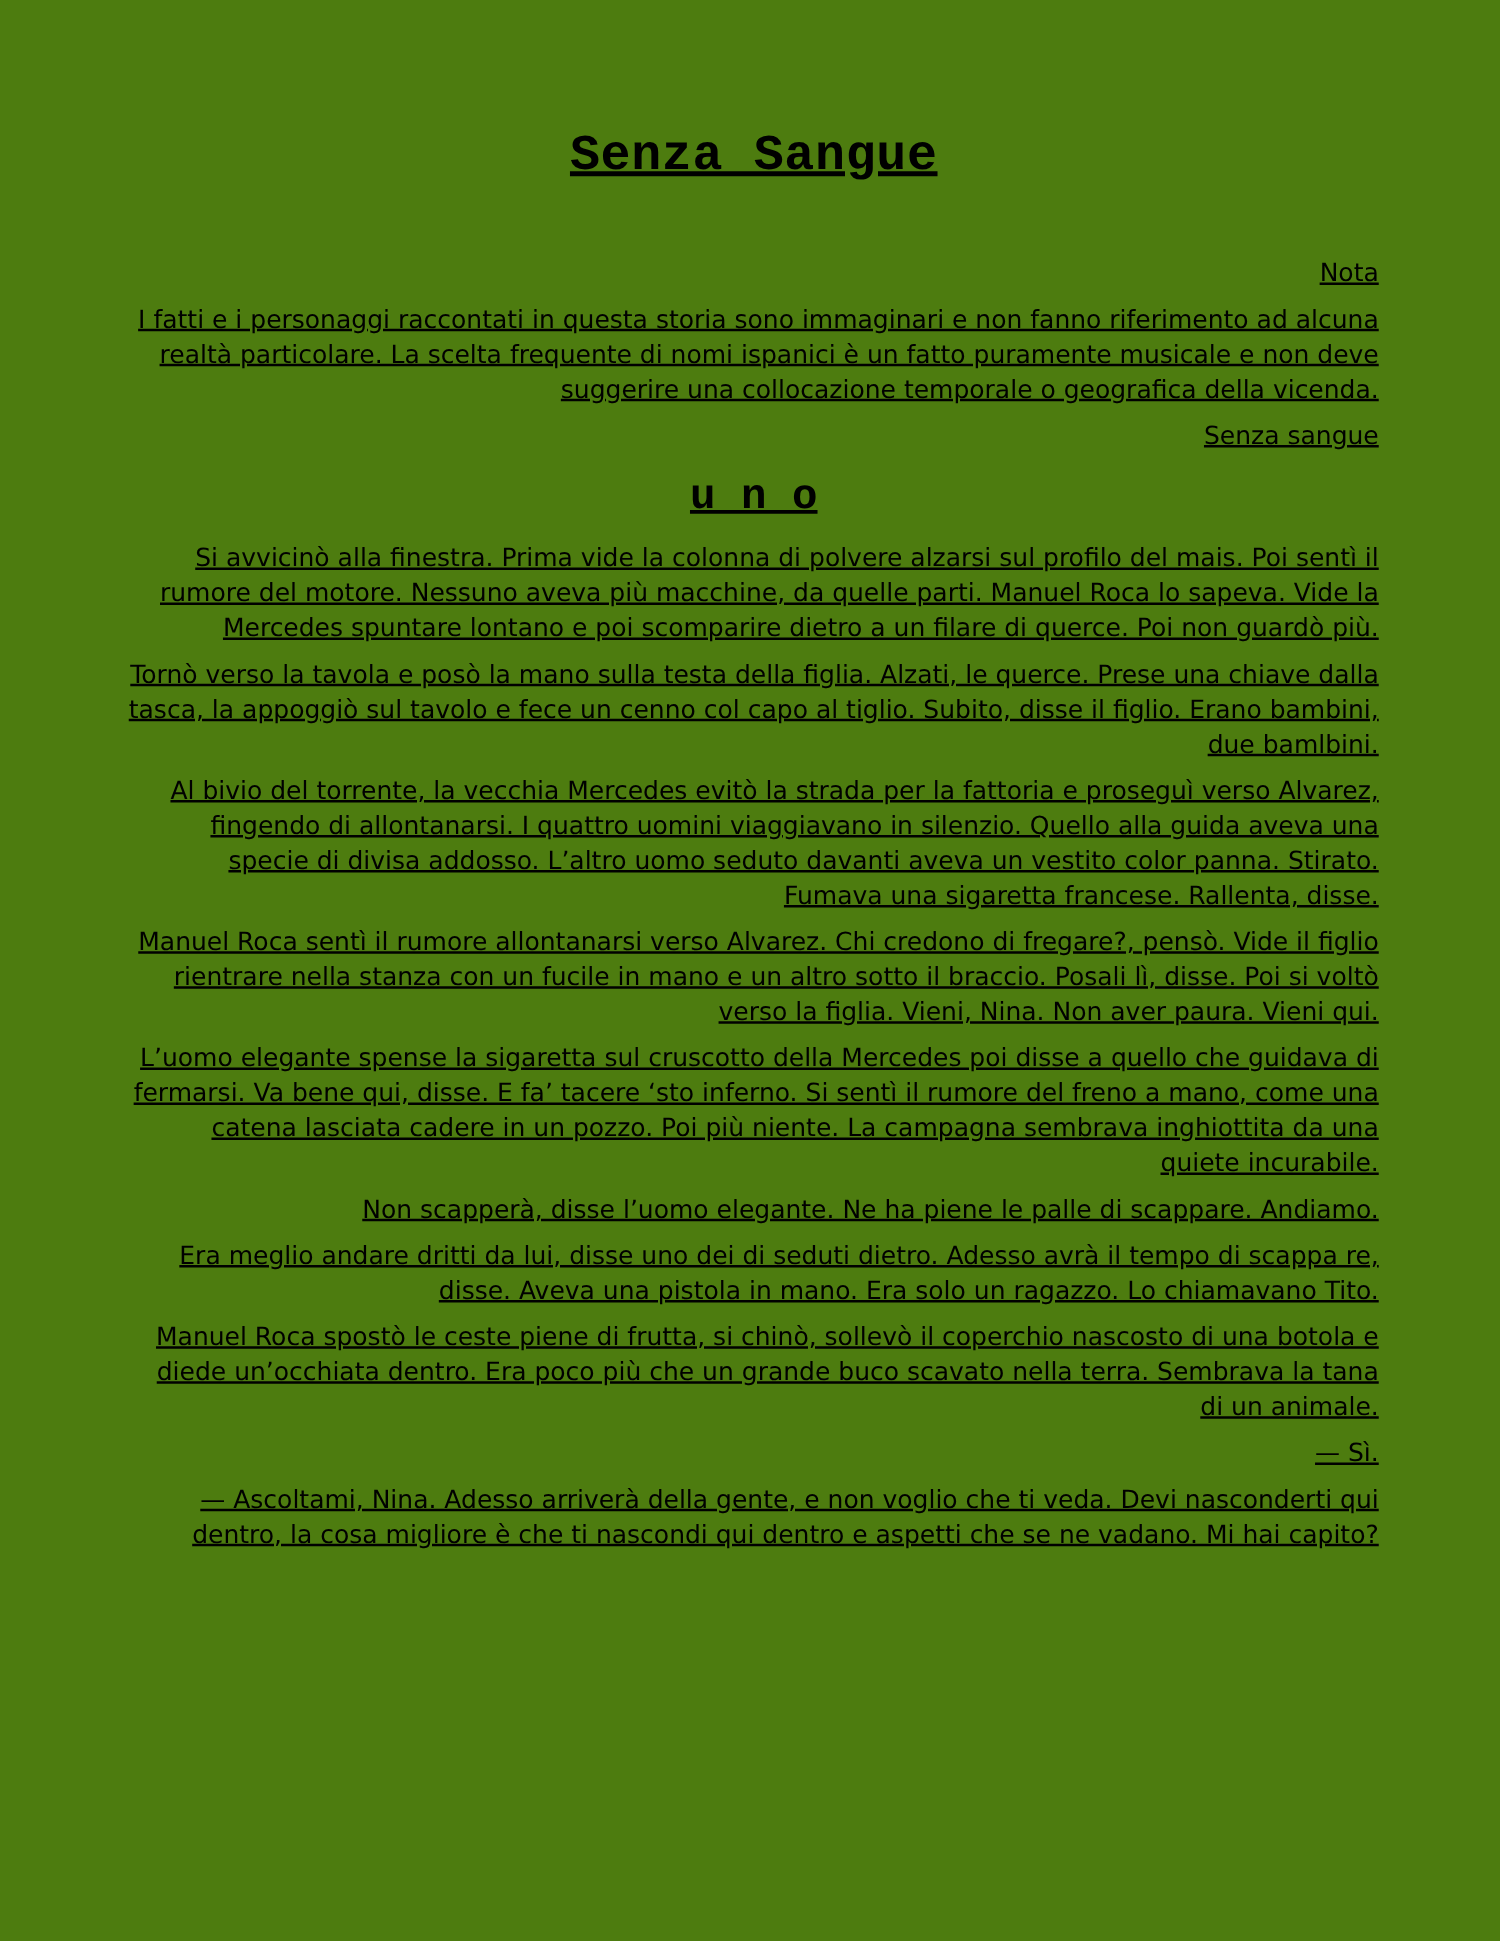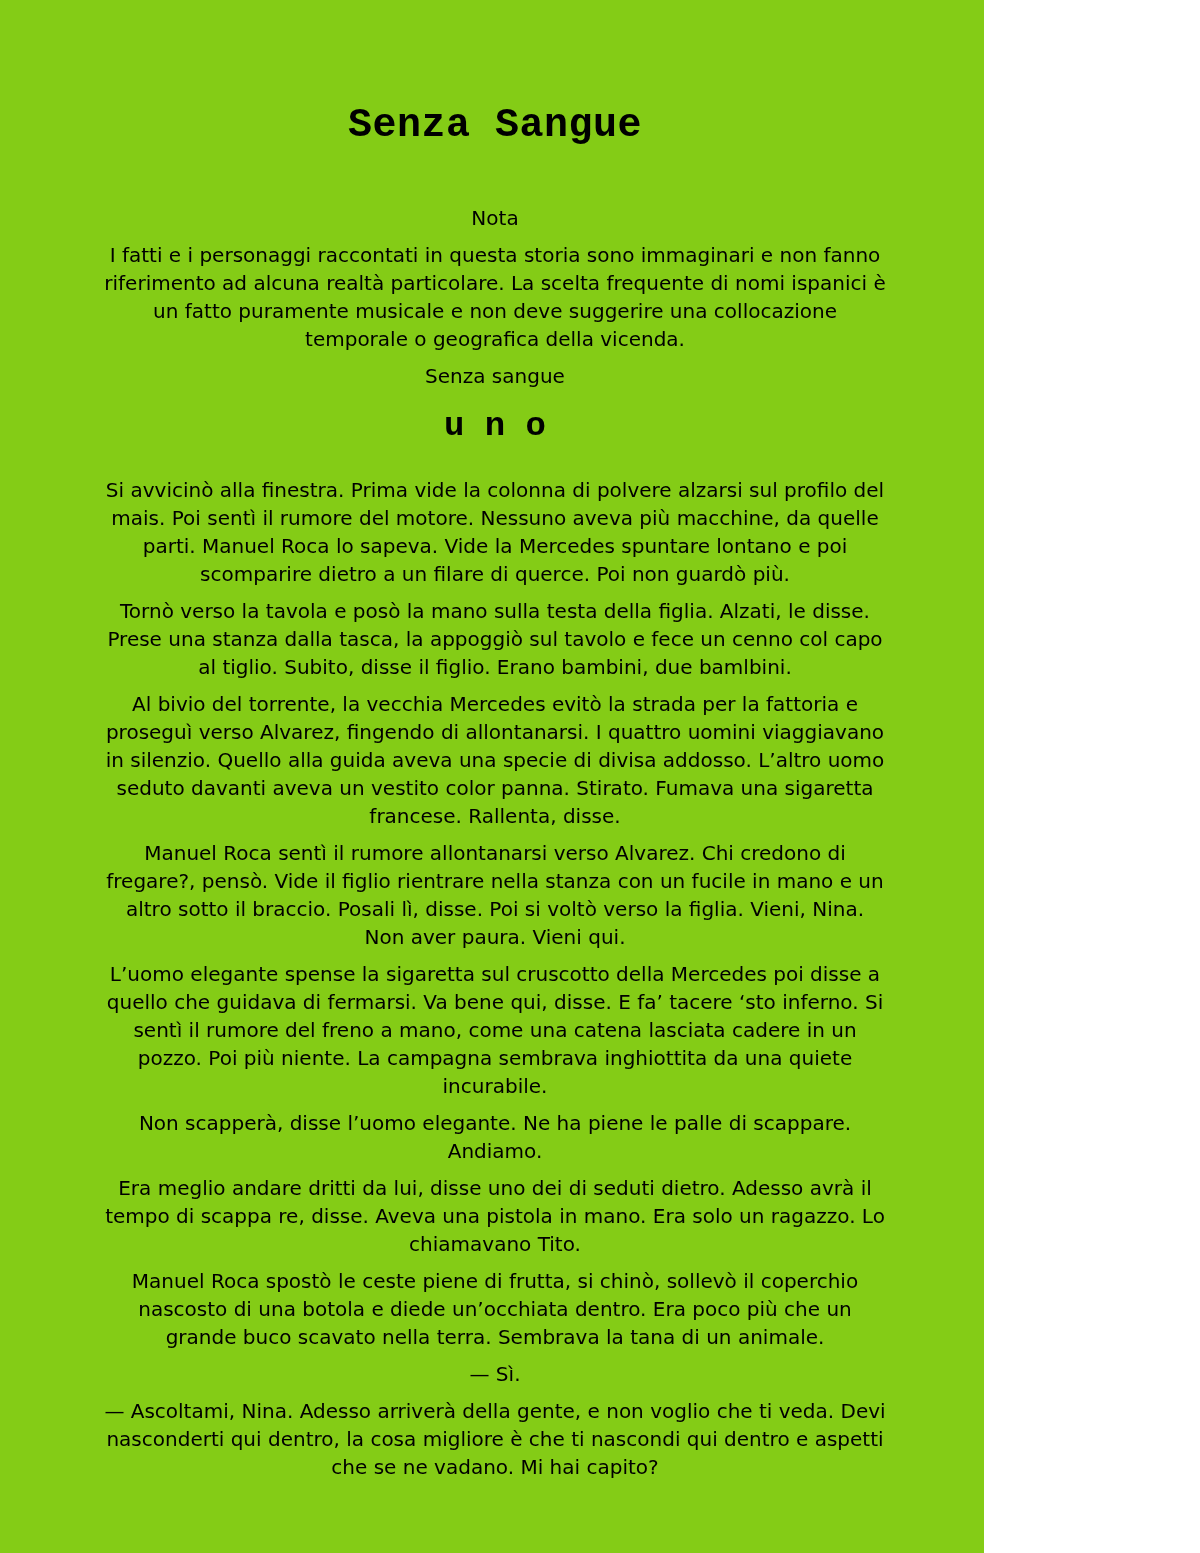--- a/index.html
+++ b/index.html
@@ -7,70 +7,71 @@
     padding: 0;
     background: #ffffff;
   }
   body {
     width: 1200px;
     height: 1553px;
     overflow: hidden;
   }
   .page {
     box-sizing: border-box;
-    width: 984px;
+    width: 1200px;
     height: 1553px;
     padding: 102px 97px 0 103px;
-    background: #84cc16;
+    background: #4d7c0f;
     color: #000000;
     font-family: "DejaVu Sans", "Liberation Sans", sans-serif;
     font-size: 20px;
     line-height: 28px;
+    text-decoration: underline;
   }
   .doc-title {
     font-family: "Liberation Mono", "DejaVu Sans Mono", monospace;
     font-weight: 700;
     font-size: 40px;
     line-height: 48px;
     text-align: center;
     margin: 0 0 54px 0;
     letter-spacing: 0.5px;
     white-space: pre;
   }
   .chapter-heading {
     font-family: "Liberation Mono", "DejaVu Sans Mono", monospace;
     font-weight: 700;
     font-size: 34px;
     line-height: 44px;
     text-align: center;
-    margin: 14px 0 28px 0;
+    margin: 14px 0 12px 0;
     white-space: pre;
   }
   .para {
     margin: 0 0 9px 0;
-    text-align: center;
+    text-align: right;
   }
 </style>
 </head>
 <body>
 
 <div class="page">
 
   <h1 class="doc-title">Senza Sangue</h1>
 
   <p class="para">Nota</p>
 
   <p class="para">I fatti e i personaggi raccontati in questa storia sono immaginari e non fanno riferimento ad alcuna realtà particolare. La scelta frequente di nomi ispanici è un fatto puramente musicale e non deve suggerire una collocazione temporale o geografica della vicenda.</p>
 
   <p class="para">Senza sangue</p>
 
   <h2 class="chapter-heading">u n o</h2>
 
   <p class="para">Si avvicinò alla finestra. Prima vide la colonna di polvere alzarsi sul profilo del mais. Poi sentì il rumore del motore. Nessuno aveva più macchine, da quelle parti. Manuel Roca lo sapeva. Vide la Mercedes spuntare lontano e poi scomparire dietro a un filare di querce. Poi non guardò più.</p>
-  <p class="para">Tornò verso la tavola e posò la mano sulla testa della figlia. Alzati, le disse. Prese una stanza dalla tasca, la appoggiò sul tavolo e fece un cenno col capo al tiglio. Subito, disse il figlio. Erano bambini, due bamlbini.</p>
+  <p class="para">Tornò verso la tavola e posò la mano sulla testa della figlia. Alzati, le querce. Prese una chiave dalla tasca, la appoggiò sul tavolo e fece un cenno col capo al tiglio. Subito, disse il figlio. Erano bambini, due bamlbini.</p>
   <p class="para">Al bivio del torrente, la vecchia Mercedes evitò la strada per la fattoria e proseguì verso Alvarez, fingendo di allontanarsi. I quattro uomini viaggiavano in silenzio. Quello alla guida aveva una specie di divisa addosso. L’altro uomo seduto davanti aveva un vestito color panna. Stirato. Fumava una sigaretta francese. Rallenta, disse.</p>
   <p class="para">Manuel Roca sentì il rumore allontanarsi verso Alvarez. Chi credono di fregare?, pensò. Vide il figlio rientrare nella stanza con un fucile in mano e un altro sotto il braccio. Posali lì, disse. Poi si voltò verso la figlia. Vieni, Nina. Non aver paura. Vieni qui.</p>
   <p class="para">L’uomo elegante spense la sigaretta sul cruscotto della Mercedes poi disse a quello che guidava di fermarsi. Va bene qui, disse. E fa’ tacere ‘sto inferno. Si sentì il rumore del freno a mano, come una catena lasciata cadere in un pozzo. Poi più niente. La campagna sembrava inghiottita da una quiete incurabile.</p>
   <p class="para">Non scapperà, disse l’uomo elegante. Ne ha piene le palle di scappare. Andiamo.</p>
   <p class="para">Era meglio andare dritti da lui, disse uno dei di seduti dietro. Adesso avrà il tempo di scappa re, disse. Aveva una pistola in mano. Era solo un ragazzo. Lo chiamavano Tito.</p>
   <p class="para">Manuel Roca spostò le ceste piene di frutta, si chinò, sollevò il coperchio nascosto di una botola e diede un’occhiata dentro. Era poco più che un grande buco scavato nella terra. Sembrava la tana di un animale.</p>
   <p class="para">— Sì.</p>
   <p class="para">— Ascoltami, Nina. Adesso arriverà della gente, e non voglio che ti veda. Devi nasconderti qui dentro, la cosa migliore è che ti nascondi qui dentro e aspetti che se ne vadano. Mi hai capito?</p>
 
 </div>

